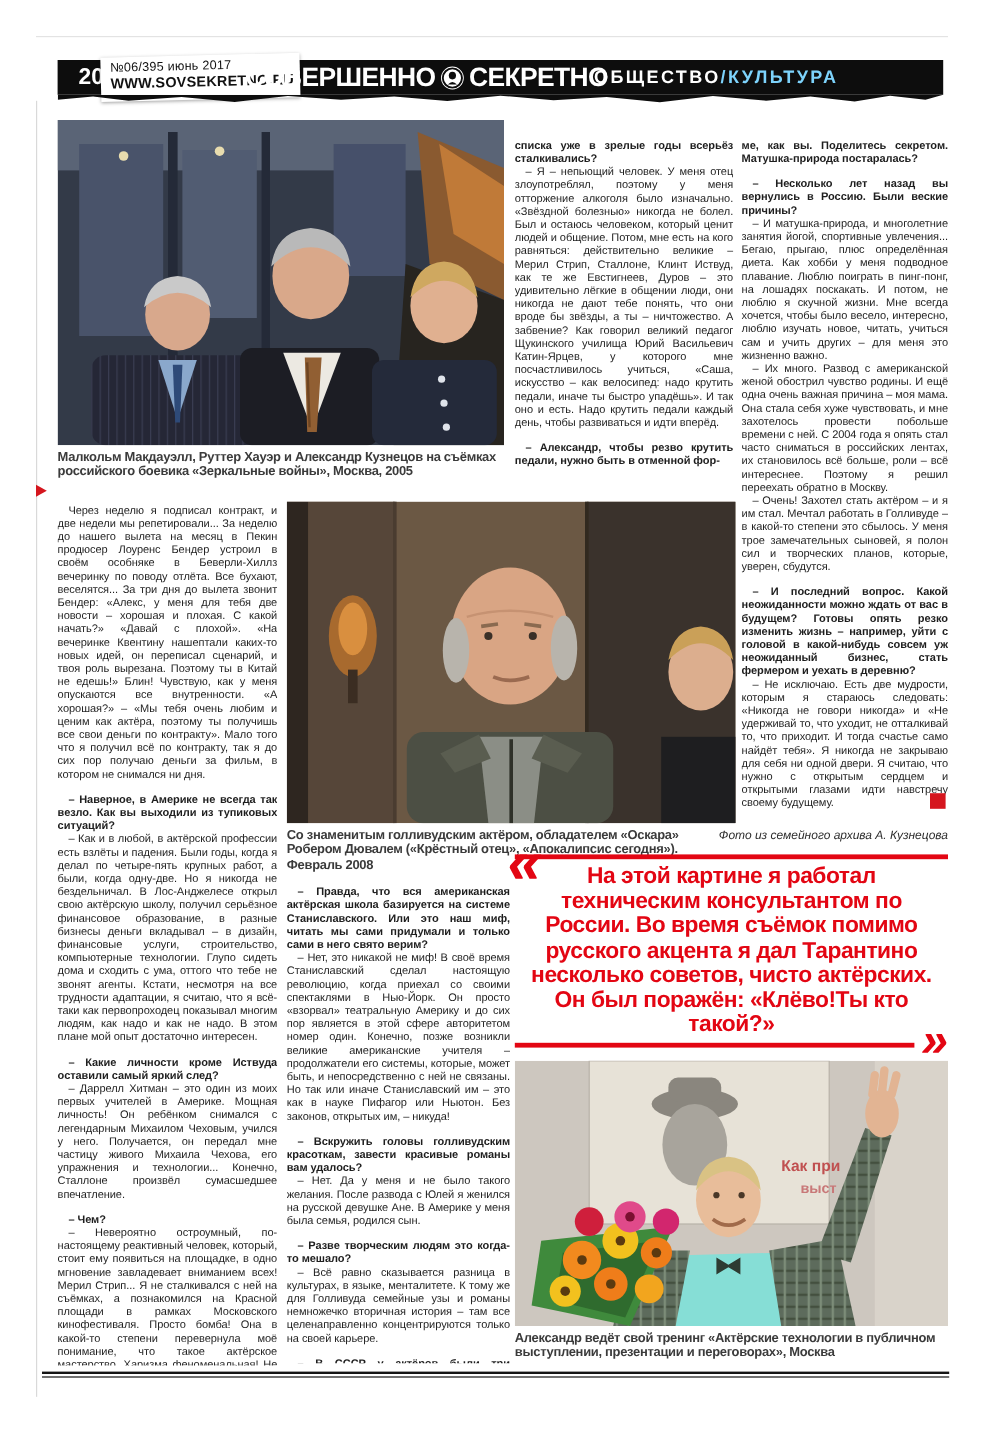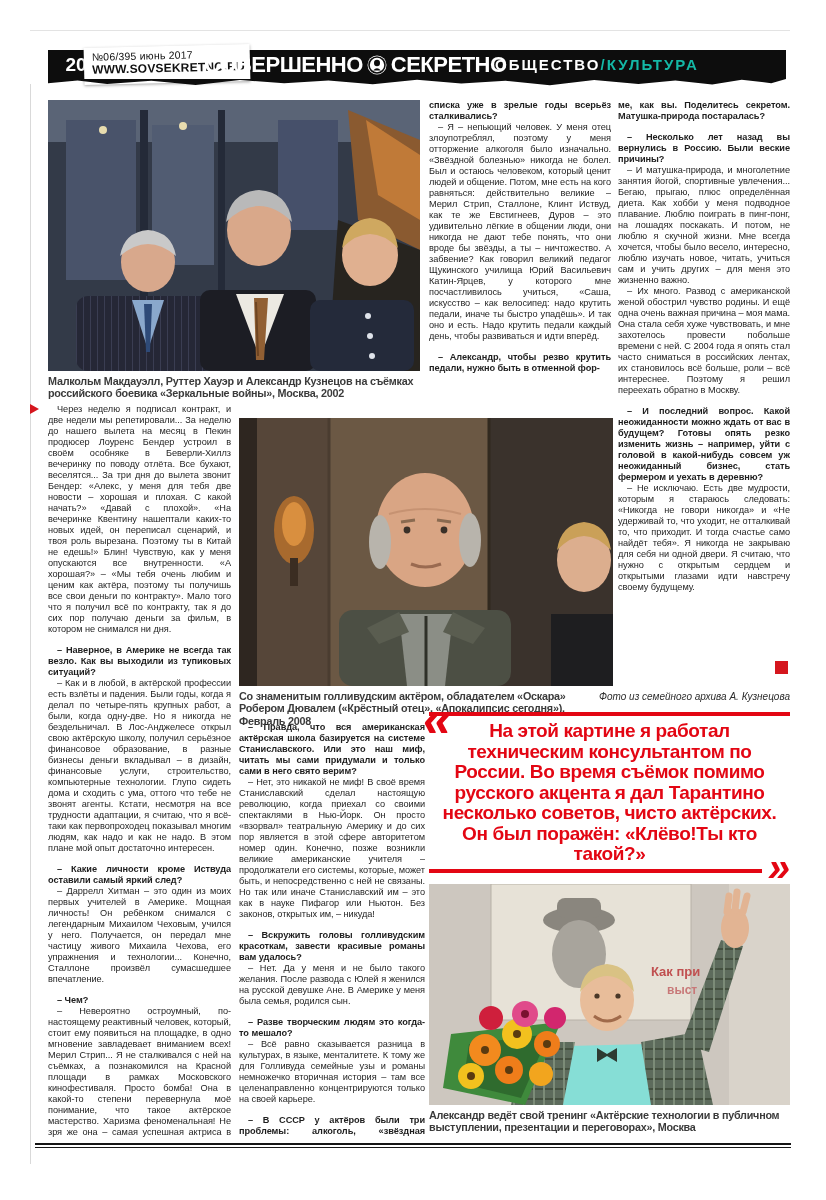--- a/index.html
+++ b/index.html
@@ -16,34 +16,34 @@
     color:#fff;font-size:19px;font-weight:700;}
   .issuebox{position:absolute;left:36px;top:-4px;width:166px;height:37px;background:#fff;
     transform:rotate(-1.4deg);box-shadow:0 1px 3px rgba(0,0,0,.35);padding:3px 8px;box-sizing:border-box;}
   .issue-line{font-size:10.5px;color:#111;letter-spacing:.2px;}
   .site{font-size:12px;font-weight:700;color:#111;letter-spacing:.2px;}
   .brand{position:absolute;left:200px;top:0;width:215px;height:29px;display:flex;align-items:center;
     justify-content:center;gap:4px;color:#fff;font-weight:700;font-size:22px;letter-spacing:-.5px;white-space:nowrap;}
   .logo{width:20px;height:20px;display:inline-block;}
   .section{position:absolute;left:447px;top:0;height:29px;line-height:29px;font-size:15px;font-weight:700;
     letter-spacing:2px;color:#fff;white-space:nowrap;}
-  .sec2{color:#14b8a6;}
+  .sec2{color:#7dd3fc;}
 
   
   figure{margin:0;position:absolute;}
   figure svg{display:block;}
   figcaption{margin-top:4px;font-size:10.8px;font-weight:700;line-height:12.4px;color:#3b3b3b;letter-spacing:-.25px;}
   .credit{position:absolute;left:540px;top:691px;width:250px;text-align:right;font-size:10px;color:#2d2d2d;font-style:italic;}
 
   
   .col{position:absolute;font-size:9.2px;line-height:11px;overflow:hidden;letter-spacing:-.05px;}
   .para{margin:0;text-align:justify;text-indent:9px;}
   .para.q{font-weight:700;margin-top:10px;}
   .para.qc{font-weight:700;margin-top:0;text-indent:0;}
-  .col .para:first-child{margin-top:0;}
+  .col .para:first-child{margin-top:16px;}
   #col1{left:48px;top:404px;width:183px;height:734px;}
   #col2{left:239px;top:722px;width:186px;height:414px;}
   #col3{left:429px;top:100px;width:182px;height:298px;}
   #col4{left:618px;top:100px;width:172px;height:580px;}
   .lead-arrow{position:absolute;left:30px;top:404px;width:0;height:0;
     border-left:9px solid #d5161e;border-top:5px solid transparent;border-bottom:5px solid transparent;}
   .endsq{position:absolute;left:775px;top:661px;width:13px;height:13px;background:#d5161e;}
 
   
   .pq{position:absolute;left:429px;top:712px;width:361px;}
@@ -127,21 +127,21 @@
       <ellipse cx="211" cy="130" rx="32" ry="36" fill="#d9a88a"></ellipse>
       <path d="M178 122 Q182 92 211 90 Q240 92 244 122 Q228 106 211 106 Q194 106 178 122 Z" fill="#b9b9b9"></path>
 
       <rect x="262" y="200" width="104" height="71" rx="10" fill="#242a3a"></rect>
       <circle cx="320" cy="216" r="3" fill="#dfe3ea"></circle>
         <circle cx="322" cy="236" r="3" fill="#dfe3ea"></circle>
         <circle cx="324" cy="256" r="3" fill="#dfe3ea"></circle>
       <ellipse cx="322" cy="155" rx="28" ry="31" fill="#e0b090"></ellipse>
       <path d="M294 148 Q298 120 322 118 Q346 120 350 148 Q336 134 322 134 Q308 134 294 148 Z" fill="#cfa860"></path>
     </svg>
-    <figcaption>Малкольм Макдауэлл, Руттер Хауэр и Александр Кузнецов на съёмках российского боевика «Зеркальные войны», Москва, 2002</figcaption>
+    <figcaption>Малкольм Макдауэлл, Руттер Хауэр и Александр Кузнецов на съёмках российского боевика «Зеркальные войны», Москва, 2005</figcaption>
   </figure>
 
   <div class="lead-arrow"></div>
   <div class="col" id="col1">
       <p class="para a">Через неделю я подписал контракт, и две недели мы репетировали... За неделю до нашего вылета на месяц в Пекин продюсер Лоуренс Бендер устроил в своём особняке в Беверли-Хиллз вечеринку по поводу отлёта. Все бухают, веселятся... За три дня до вылета звонит Бендер: «Алекс, у меня для тебя две новости – хорошая и плохая. С какой начать?» «Давай с плохой». «На вечеринке Квентину нашептали каких-то новых идей, он переписал сценарий, и твоя роль вырезана. Поэтому ты в Китай не едешь!» Блин! Чувствую, как у меня опускаются все внутренности. «А хорошая?» – «Мы тебя очень любим и ценим как актёра, поэтому ты получишь все свои деньги по контракту». Мало того что я получил всё по контракту, так я до сих пор получаю деньги за фильм, в котором не снимался ни дня.</p>
       <p class="para q">– Наверное, в Америке не всегда так везло. Как вы выходили из тупиковых ситуаций?</p>
       <p class="para a">– Как и в любой, в актёрской профессии есть взлёты и падения. Были годы, когда я делал по четыре-пять крупных работ, а были, когда одну-две. Но я никогда не бездельничал. В Лос-Анджелесе открыл свою актёрскую школу, получил серьёзное финансовое образование, в разные бизнесы деньги вкладывал – в дизайн, финансовые услуги, строительство, компьютерные технологии. Глупо сидеть дома и сходить с ума, оттого что тебе не звонят агенты. Кстати, несмотря на все трудности адаптации, я считаю, что я всё-таки как первопроходец показывал многим людям, как надо и как не надо. В этом плане мой опыт достаточно интересен.</p>
       <p class="para q">– Какие личности кроме Иствуда оставили самый яркий след?</p>
       <p class="para a">– Даррелл Хитман – это один из моих первых учителей в Америке. Мощная личность! Он ребёнком снимался с легендарным Михаилом Чеховым, учился у него. Получается, он передал мне частицу живого Михаила Чехова, его упражнения и технологии... Конечно, Сталлоне произвёл сумасшедшее впечатление.</p>
       <p class="para q">– Чем?</p>
@@ -159,20 +159,21 @@
   <div class="col" id="col3">
       <p class="para qc">списка уже в зрелые годы всерьёз сталкивались?</p>
       <p class="para a">– Я – непьющий человек. У меня отец злоупотреблял, поэтому у меня отторжение алкоголя было изначально. «Звёздной болезнью» никогда не болел. Был и остаюсь человеком, который ценит людей и общение. Потом, мне есть на кого равняться: действительно великие – Мерил Стрип, Сталлоне, Клинт Иствуд, как те же Евстигнеев, Дуров – это удивительно лёгкие в общении люди, они никогда не дают тебе понять, что они вроде бы звёзды, а ты – ничтожество. А забвение? Как говорил великий педагог Щукинского училища Юрий Васильевич Катин-Ярцев, у которого мне посчастливилось учиться, «Саша, искусство – как велосипед: надо крутить педали, иначе ты быстро упадёшь». И так оно и есть. Надо крутить педали каждый день, чтобы развиваться и идти вперёд.</p>
       <p class="para q">– Александр, чтобы резво крутить педали, нужно быть в отменной фор-</p>
     </div>
   <div class="col" id="col4">
       <p class="para qc">ме, как вы. Поделитесь секретом. Матушка-природа постаралась?</p>
       <p class="para q">– Несколько лет назад вы вернулись в Россию. Были веские причины?</p>
       <p class="para a">– И матушка-природа, и многолетние занятия йогой, спортивные увлечения... Бегаю, прыгаю, плюс определённая диета. Как хобби у меня подводное плавание. Люблю поиграть в пинг-понг, на лошадях поскакать. И потом, не люблю я скучной жизни. Мне всегда хочется, чтобы было весело, интересно, люблю изучать новое, читать, учиться сам и учить других – для меня это жизненно важно.</p>
       <p class="para a">– Их много. Развод с американской женой обострил чувство родины. И ещё одна очень важная причина – моя мама. Она стала себя хуже чувствовать, и мне захотелось провести побольше времени с ней. С 2004 года я опять стал часто сниматься в российских лентах, их становилось всё больше, роли – всё интереснее. Поэтому я решил переехать обратно в Москву.</p>
+      <p class="para a">– Очень! Захотел стать актёром – и я им стал. Мечтал работать в Голливуде – в какой-то степени это сбылось. У меня трое замечательных сыновей, я полон сил и творческих планов, которые, уверен, сбудутся.</p>
       <p class="para q">– И последний вопрос. Какой неожиданности можно ждать от вас в будущем? Готовы опять резко изменить жизнь – например, уйти с головой в какой-нибудь совсем уж неожиданный бизнес, стать фермером и уехать в деревню?</p>
       <p class="para a">– Не исключаю. Есть две мудрости, которым я стараюсь следовать: «Никогда не говори никогда» и «Не удерживай то, что уходит, не отталкивай то, что приходит. И тогда счастье само найдёт тебя». Я никогда не закрываю для себя ни одной двери. Я считаю, что нужно с открытым сердцем и открытыми глазами идти навстречу своему будущему.</p>
     </div>
   <div class="endsq"></div>
 
   <figure style="left:239px;top:418px;width:374px;">
     <svg viewBox="0 0 374 268" width="374" height="268">
       <rect width="374" height="268" fill="#6b5844"></rect>
       <rect x="0" y="0" width="18" height="268" fill="#2e2620"></rect>
       <rect x="18" y="0" width="72" height="268" fill="#564639"></rect>

